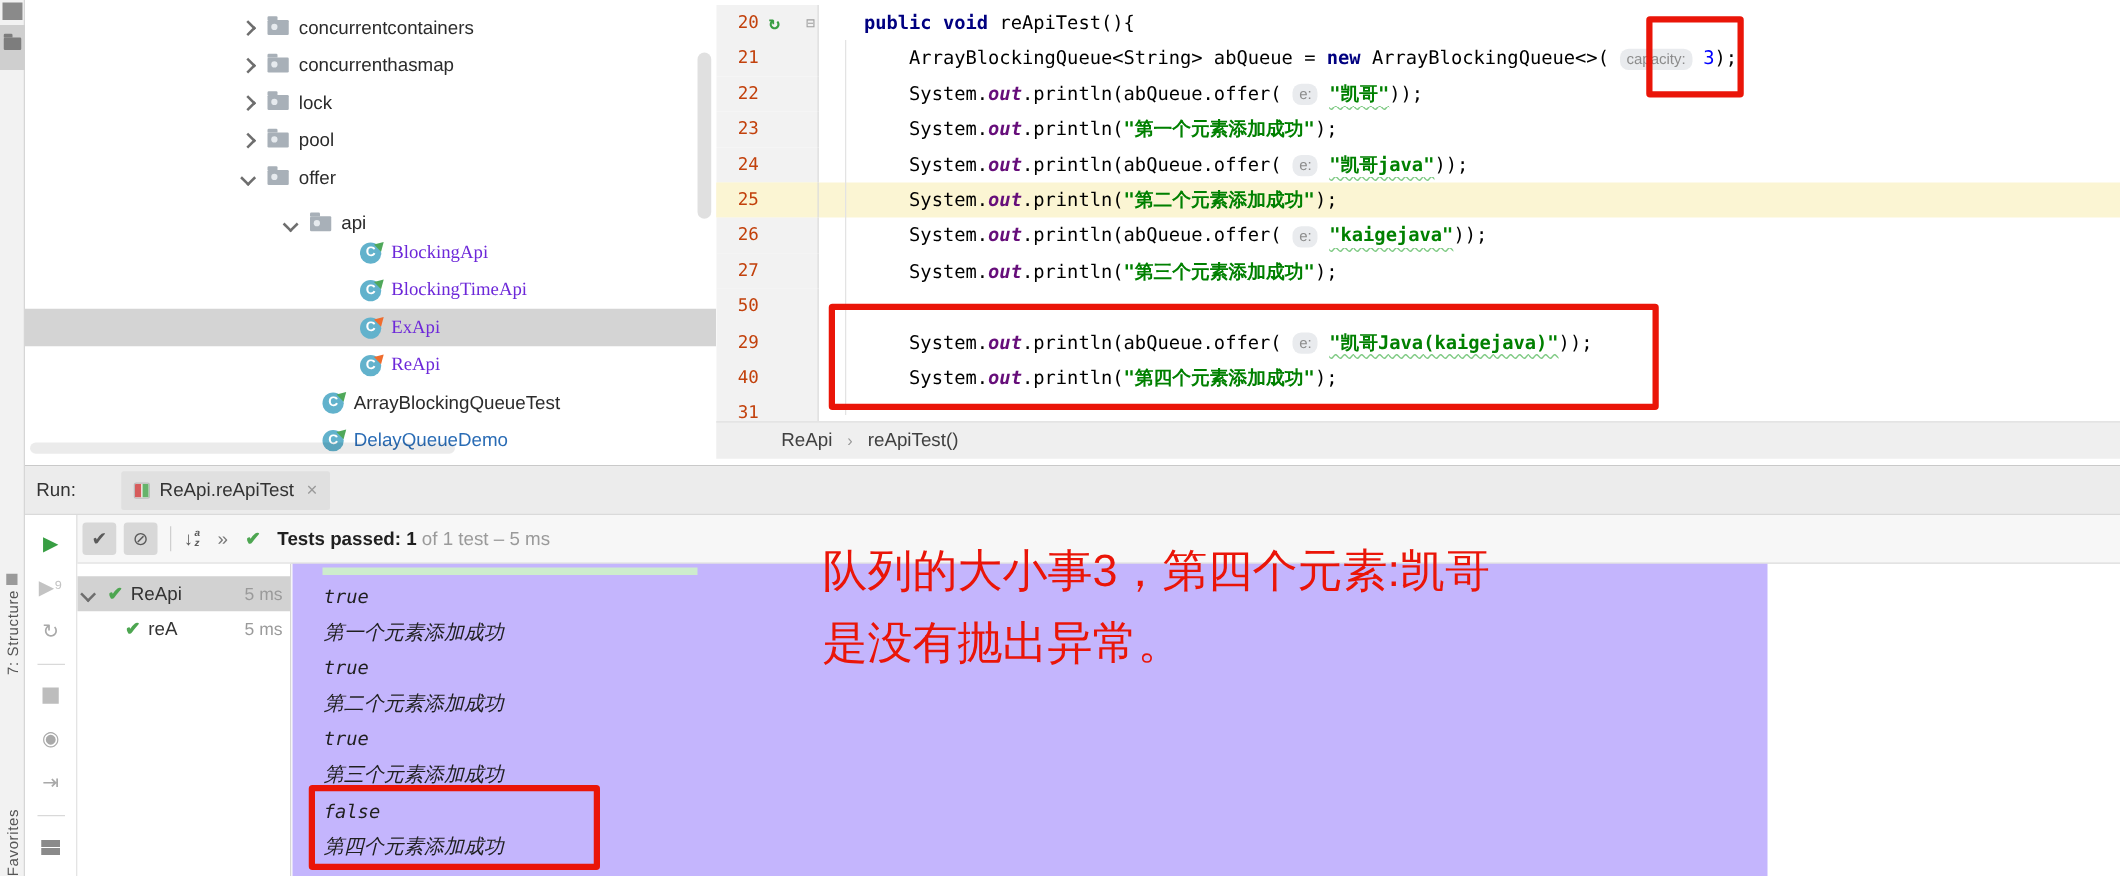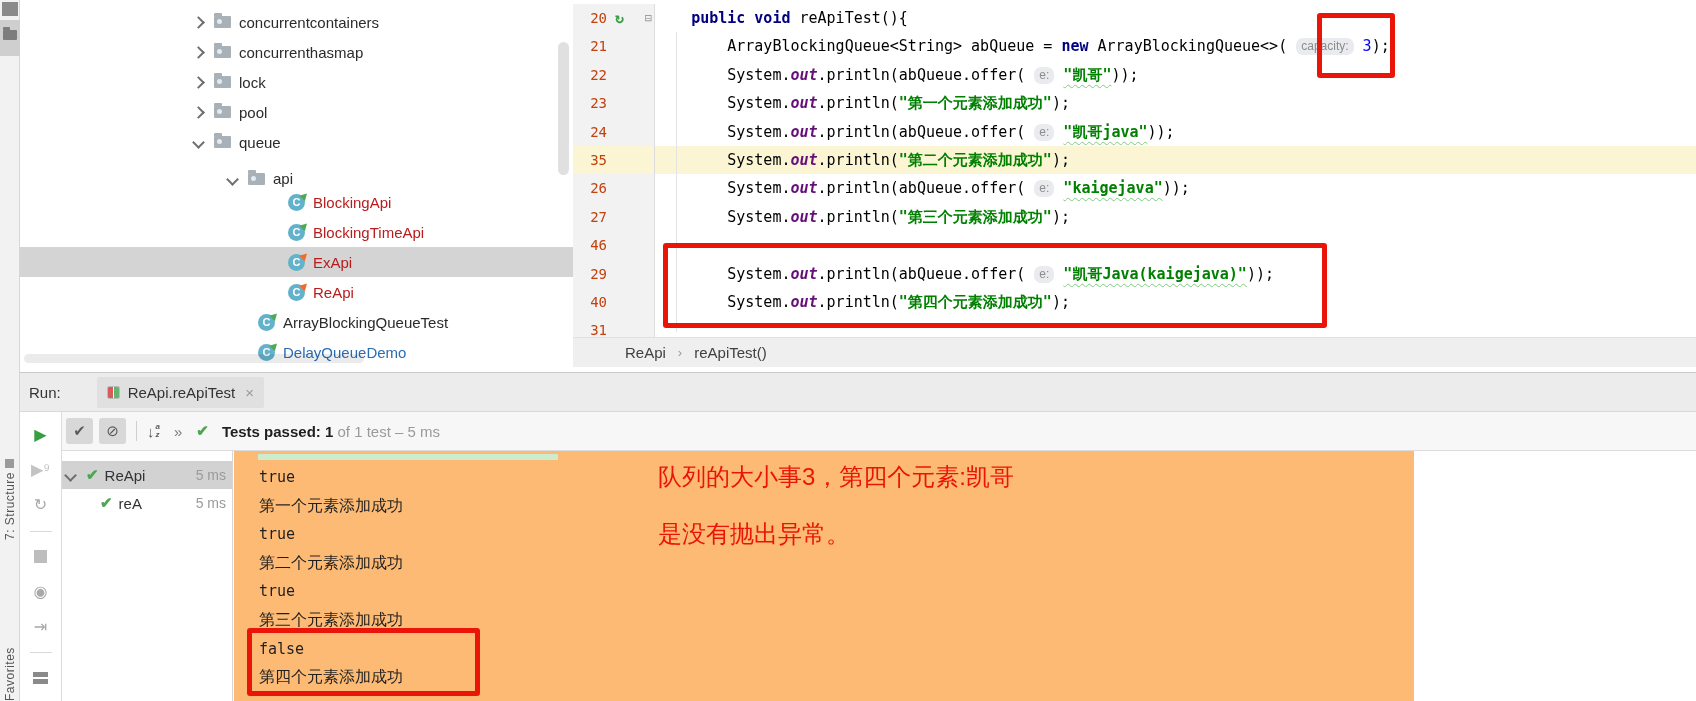--- a/index.html
+++ b/index.html
@@ -31,21 +31,21 @@
   .tree-ico { position:relative; width:18px; height:16px; flex:0 0 18px; margin-right:7px; }
   .folder-ico { position:absolute; left:0; top:2px; width:17px; height:12px; background:#a8b0b8; border-radius:1px; }
   .folder-ico:before { content:""; position:absolute; left:0; top:-3px; width:8px; height:3px; background:#a8b0b8; border-radius:1px 1px 0 0; }
   .folder-ico:after { content:""; position:absolute; left:3px; top:3px; width:5px; height:5px; background:#e6eaee; border-radius:50%; }
   .class-ico { position:absolute; left:0; top:0; width:17px; height:17px; border-radius:50%;
     background:#62b2cc; color:#fff; font-size:11px; font-weight:bold; text-align:center; line-height:17px; }
   .marker { position:absolute; right:-2px; top:-2px; width:0; height:0;
     border-style:solid; border-width:4px 0 4px 7px; border-color:transparent; transform:rotate(-45deg); }
   .marker.green  { border-left-color:#4fa85a; }
   .marker.orange { border-left-color:#ef6c2d; }
-  .tree-label.green { color:#b91c1c; }
+  .tree-label.green { color:#6d28d9;font-family:Liberation Serif, serif; }
   .tree-label.dark  { color:#2b2b2b; }
   .tree-label.blue  { color:#2a6cb5; }
   #tree-vscroll { position:absolute; left:538px; top:42px; width:11px; height:133px; background:rgba(0,0,0,0.12); border-radius:6px; }
   #tree-hscroll { position:absolute; left:4px; top:354px; width:340px; height:9px; background:rgba(0,0,0,0.08); border-radius:5px; }
   
   #editor { position:absolute; left:573px; top:0; width:1123px; height:337px; background:#fff; overflow:hidden;
     font-family:"DejaVu Sans Mono", monospace; font-size:15px; color:#000; }
   #code-lines { position:absolute; left:0; top:4px; width:100%; }
   .cl { display:flex; height:28.4px; line-height:28.4px; }
   .cl.hl { background:#fbf5d3; }
@@ -102,30 +102,30 @@
   .v-divider { width:22px; height:1px; background:#d9d9d9; margin:2px 0 14px 0; }
   .stop-sq { width:13px; height:13px; background:#bdbdbd; }
   .layout-ico { width:15px; height:12px; background:linear-gradient(#8a8a8a 45%, #fff 45%, #fff 55%, #8a8a8a 55%); }
   
   #test-tree { position:absolute; left:42px; top:78px; width:171px; height:251px; background:#fff; border-right:1px solid #d6d6d6; padding-top:10px; }
   .tt-row { height:28px; display:flex; align-items:center; white-space:nowrap; }
   .tt-row.selected { background:#d2d2d2; }
   .tt-check { color:#4da651; font-weight:bold; margin-right:6px; }
   .tt-time { color:#9a9a9a; margin-left:auto; margin-right:6px; font-size:14px; }
   
-  #console { position:absolute; left:214px; top:78px; width:1180px; height:251px; background:#fdba74; overflow:hidden; }
+  #console { position:absolute; left:214px; top:78px; width:1180px; height:251px; background:#c4b5fd; overflow:hidden;font-style:italic; }
   #test-progress { position:absolute; left:24px; top:3px; width:300px; height:6px; background:#cdeccd; }
   #console-lines { position:absolute; left:25px; top:12px; }
   .con-line { height:28.6px; line-height:28.6px; white-space:pre; }
   .con-line.mono { font-family:"DejaVu Sans Mono", monospace; font-size:15px; color:#1f1f1f; }
   .con-line.cjk  { font-family:"DejaVu Sans", sans-serif; font-size:16px; color:#1f1f1f; }
   
   .red-box { position:absolute; border:5px solid #ea1508; border-radius:3px; z-index:20; }
-  #anno-text { position:absolute; left:658px; top:448px; z-index:20; color:#ea1508;
-    font-size:24px; line-height:57px; font-family:"Liberation Sans", sans-serif; white-space:nowrap; }
+  #anno-text { position:absolute; left:658px; top:428px; z-index:20; color:#ea1508;
+    font-size:36px; line-height:57px; font-family:"Liberation Sans", sans-serif; white-space:nowrap; }
 </style>
 </head>
 <body>
 
 <div id="app">
 
   <div id="tw-strip">
     <div class="tw-top-icon" style="top:2px;"></div>
     <div id="tw-proj-sel">
         <div class="mini-folder"></div>
@@ -167,21 +167,21 @@
           <span class="tree-ico">
             <span class="folder-ico"></span>
           </span>
           <span class="tree-label dark">pool</span>
         </div>
         <div class="tree-row" style="padding-left: 170px;">
           <span class="chev down"></span>
           <span class="tree-ico">
             <span class="folder-ico"></span>
           </span>
-          <span class="tree-label dark">queue</span>
+          <span class="tree-label dark">offer</span>
         </div>
         <div class="tree-row" style="padding-left: 204px; align-items: flex-end;">
           <span class="chev down"></span>
           <span class="tree-ico">
             <span class="folder-ico"></span>
           </span>
           <span class="tree-label dark">api</span>
         </div>
         <div class="tree-row" style="padding-left: 268px;">
           <span class="tree-ico">
@@ -265,42 +265,42 @@
         </div>
         <div class="cl">
           <div class="gut">
             <span class="gnum">24</span>
             <span class="gicons"></span>
           </div>
           <span class="ctext"><span>        System.</span><span class="tok-field">out</span><span>.println(abQueue.offer( </span><span class="tok-hint">e:</span><span> </span><span class="tok-str wavy">"凯哥java"</span><span>));</span></span>
         </div>
         <div class="cl hl">
           <div class="gut">
-            <span class="gnum">35</span>
+            <span class="gnum">25</span>
             <span class="gicons"></span>
           </div>
           <span class="ctext"><span>        System.</span><span class="tok-field">out</span><span>.println(</span><span class="tok-str">"第二个元素添加成功"</span><span>);</span></span>
         </div>
         <div class="cl">
           <div class="gut">
             <span class="gnum">26</span>
             <span class="gicons"></span>
           </div>
           <span class="ctext"><span>        System.</span><span class="tok-field">out</span><span>.println(abQueue.offer( </span><span class="tok-hint">e:</span><span> </span><span class="tok-str wavy">"kaigejava"</span><span>));</span></span>
         </div>
         <div class="cl">
           <div class="gut">
             <span class="gnum">27</span>
             <span class="gicons"></span>
           </div>
           <span class="ctext"><span>        System.</span><span class="tok-field">out</span><span>.println(</span><span class="tok-str">"第三个元素添加成功"</span><span>);</span></span>
         </div>
         <div class="cl">
           <div class="gut">
-            <span class="gnum">46</span>
+            <span class="gnum">50</span>
             <span class="gicons"></span>
           </div>
         </div>
         <div class="cl">
           <div class="gut">
             <span class="gnum">29</span>
             <span class="gicons"></span>
           </div>
           <span class="ctext"><span>        System.</span><span class="tok-field">out</span><span>.println(abQueue.offer( </span><span class="tok-hint">e:</span><span> </span><span class="tok-str wavy">"凯哥Java(kaigejava)"</span><span>));</span></span>
         </div>

